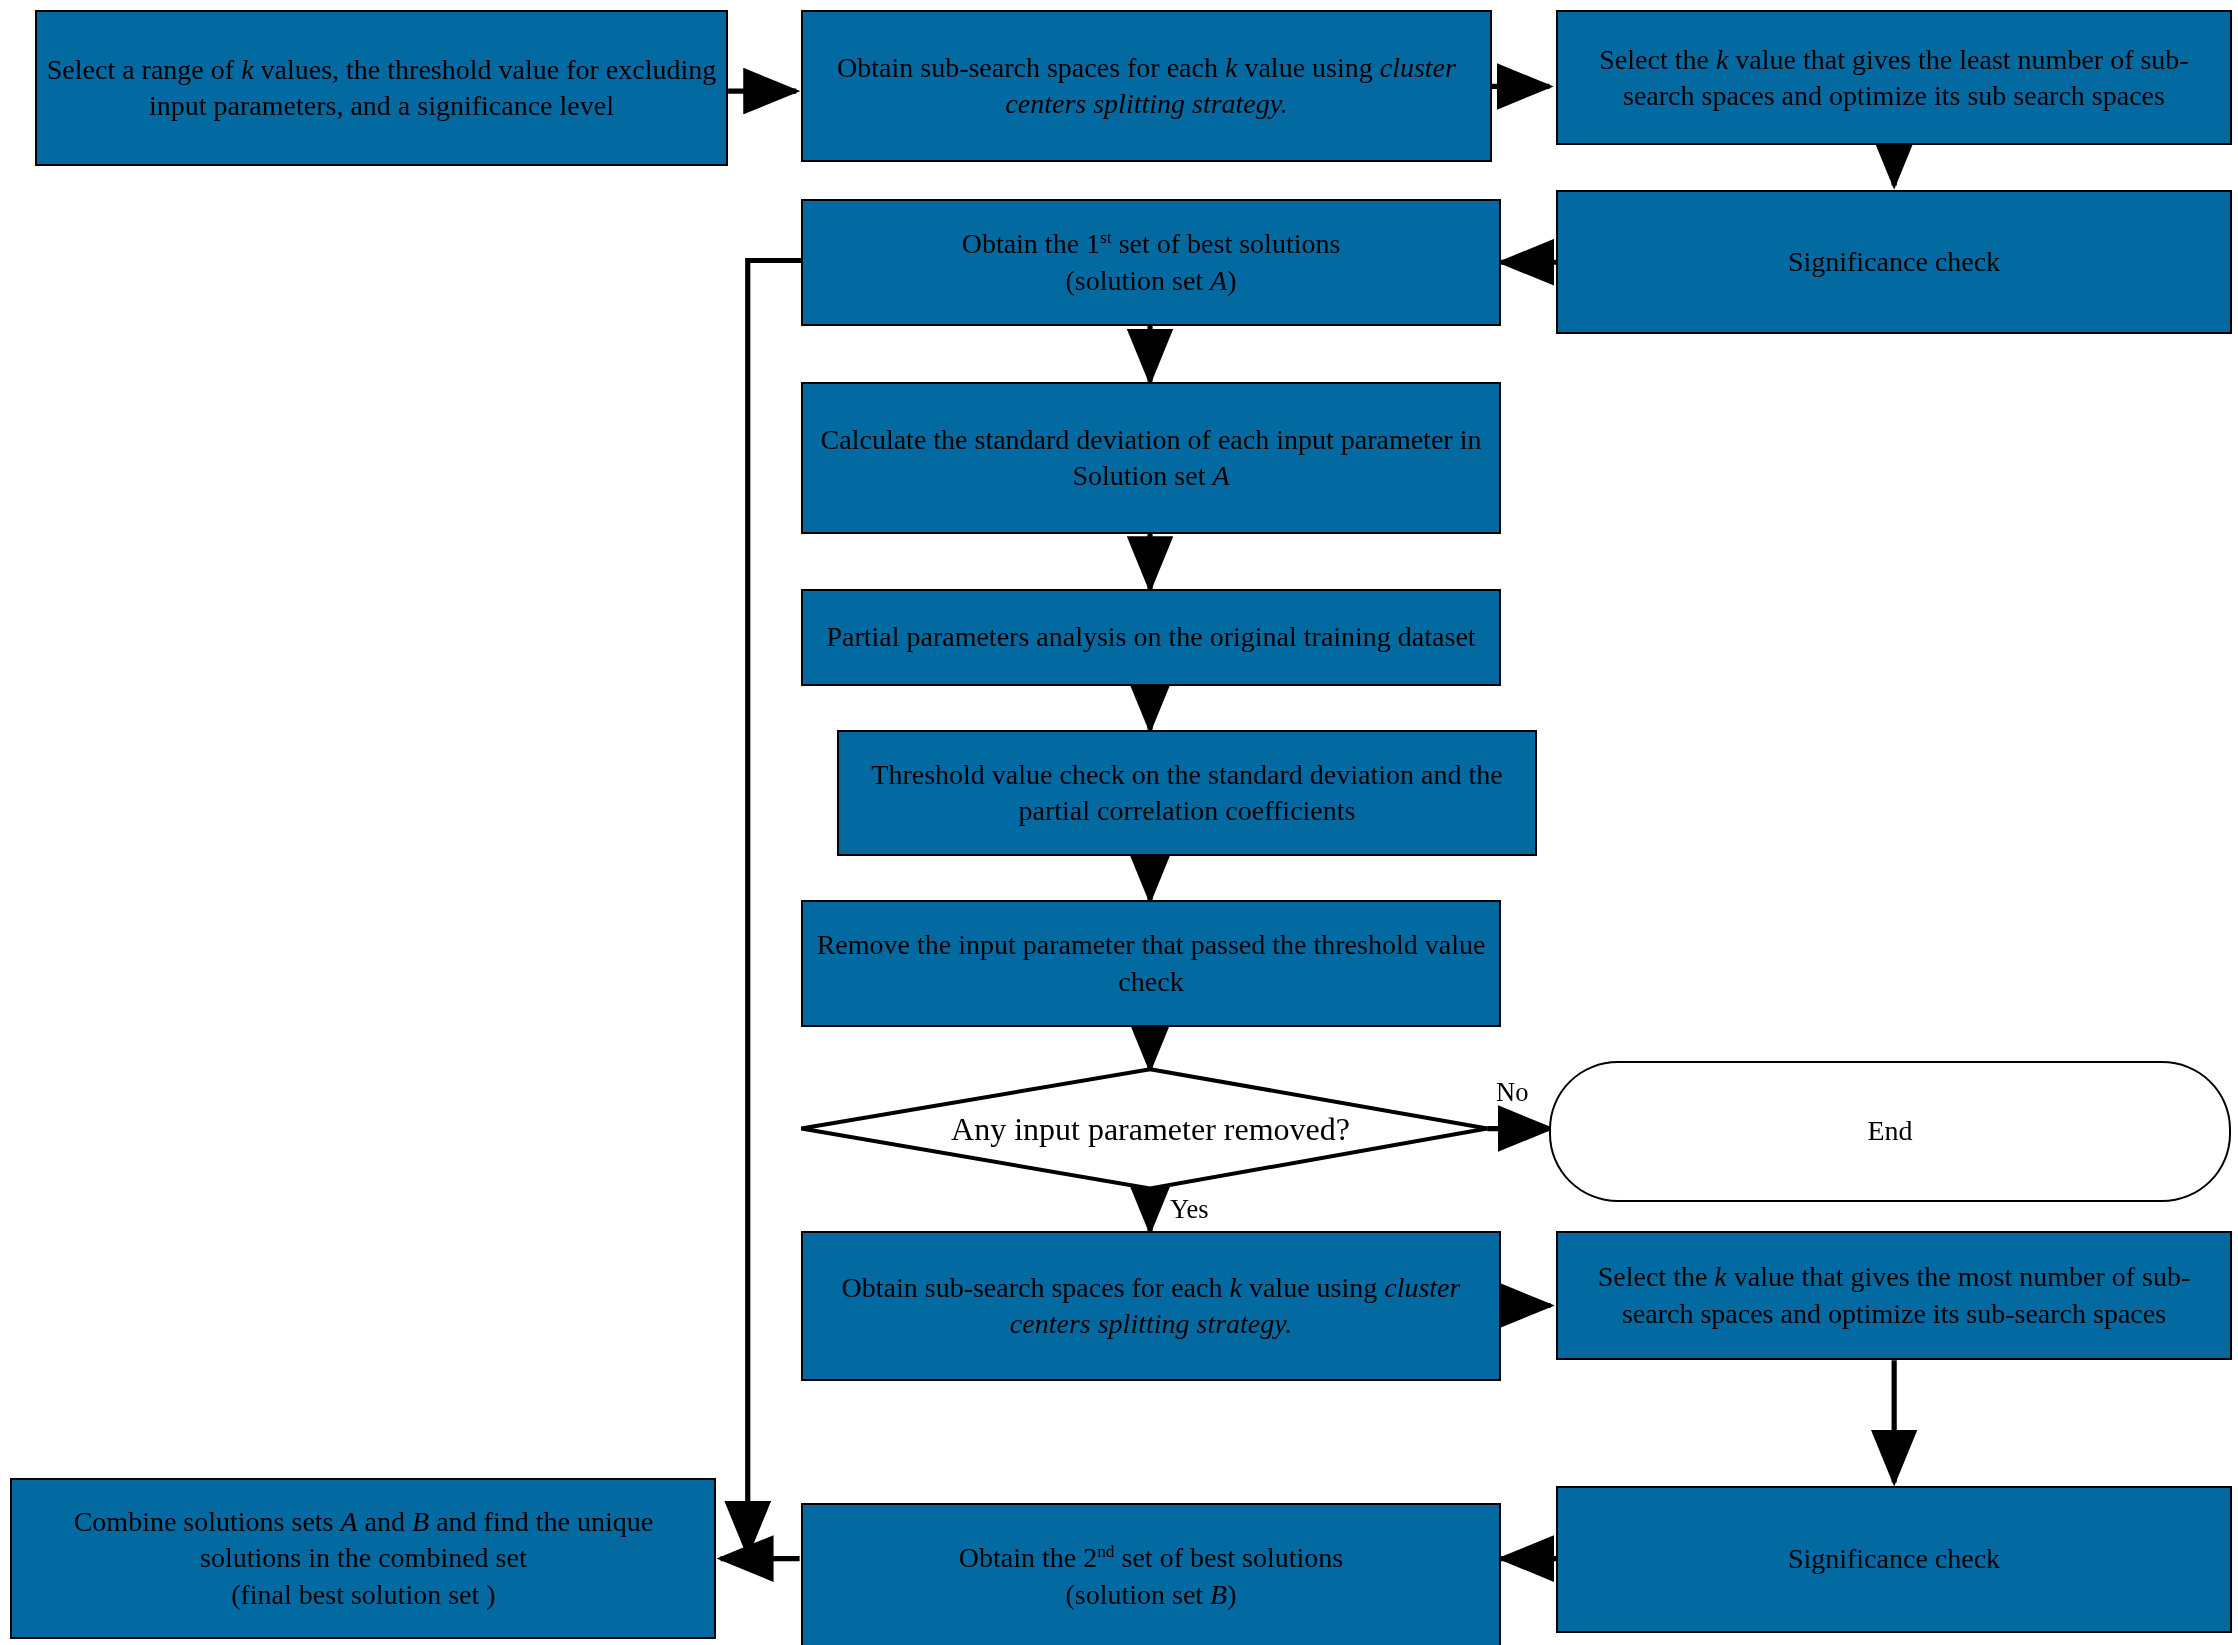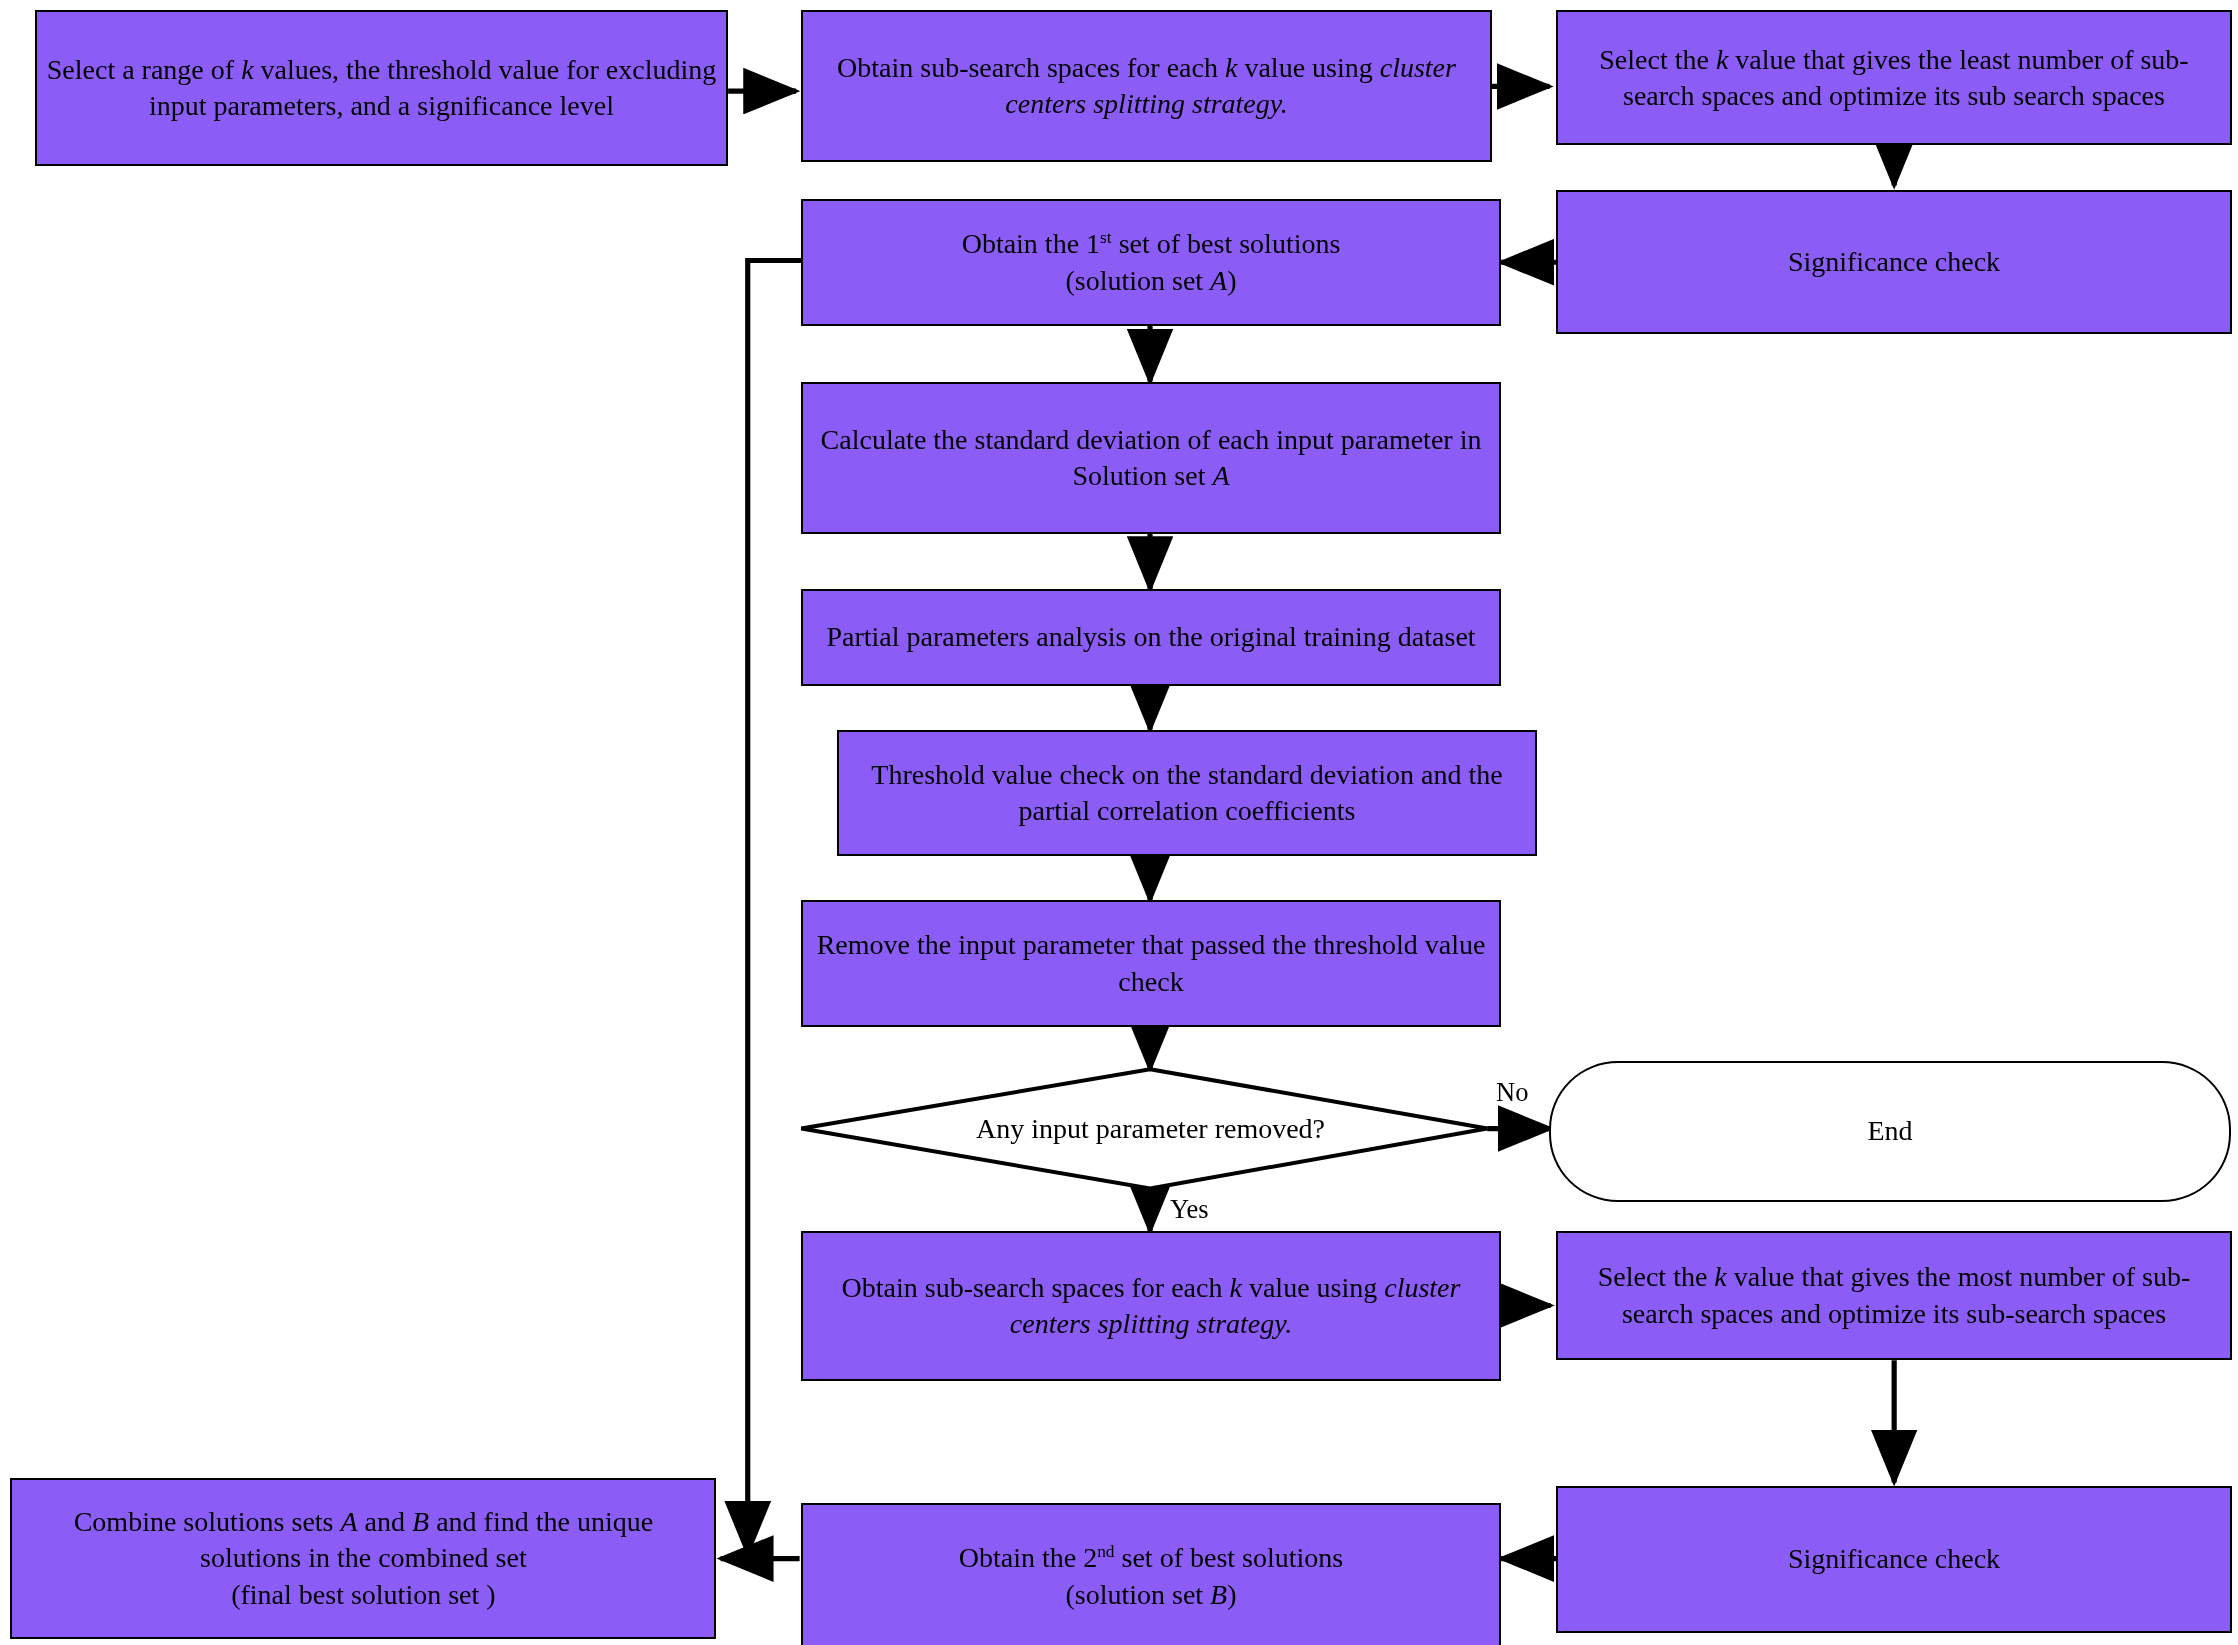--- a/index.html
+++ b/index.html
@@ -3,24 +3,24 @@
 <meta charset="utf-8">
 <title>Flowchart</title>
 <style>
   html,body{margin:0;padding:0;background:#ffffff;}
   #page{position:relative;width:2239px;height:1645px;background:#ffffff;
         font-family:"Liberation Serif","DejaVu Serif",serif;}
   svg{position:absolute;top:0;left:0;width:2239px;height:1645px;overflow:visible;}
   .node{position:absolute;box-sizing:border-box;display:flex;align-items:center;
         justify-content:center;text-align:center;color:#000;}
   .node .txt{line-height:1.30;font-size:28px;padding:0 8px;}
-  .rect{border:2.9px solid #000;background:#8b5cf6;}
+  .rect{border:2.9px solid #000;background:#0369a1;}
   .stadium{border:2.9px solid #000;background:#fff;border-radius:69px/68px;}
   .diamond-label{position:absolute;display:flex;align-items:center;justify-content:center;
-        font-size:28px;color:#000;}
+        font-size:32px;color:#000;}
   .edge-label{position:absolute;font-size:26.5px;color:#000;}
   em{font-style:italic;}
   sup{font-size:0.62em;vertical-align:super;line-height:0;}
 </style>
 </head>
 <body>
 
 <div id="page">
 
   <svg viewBox="0 0 3884 2854">

